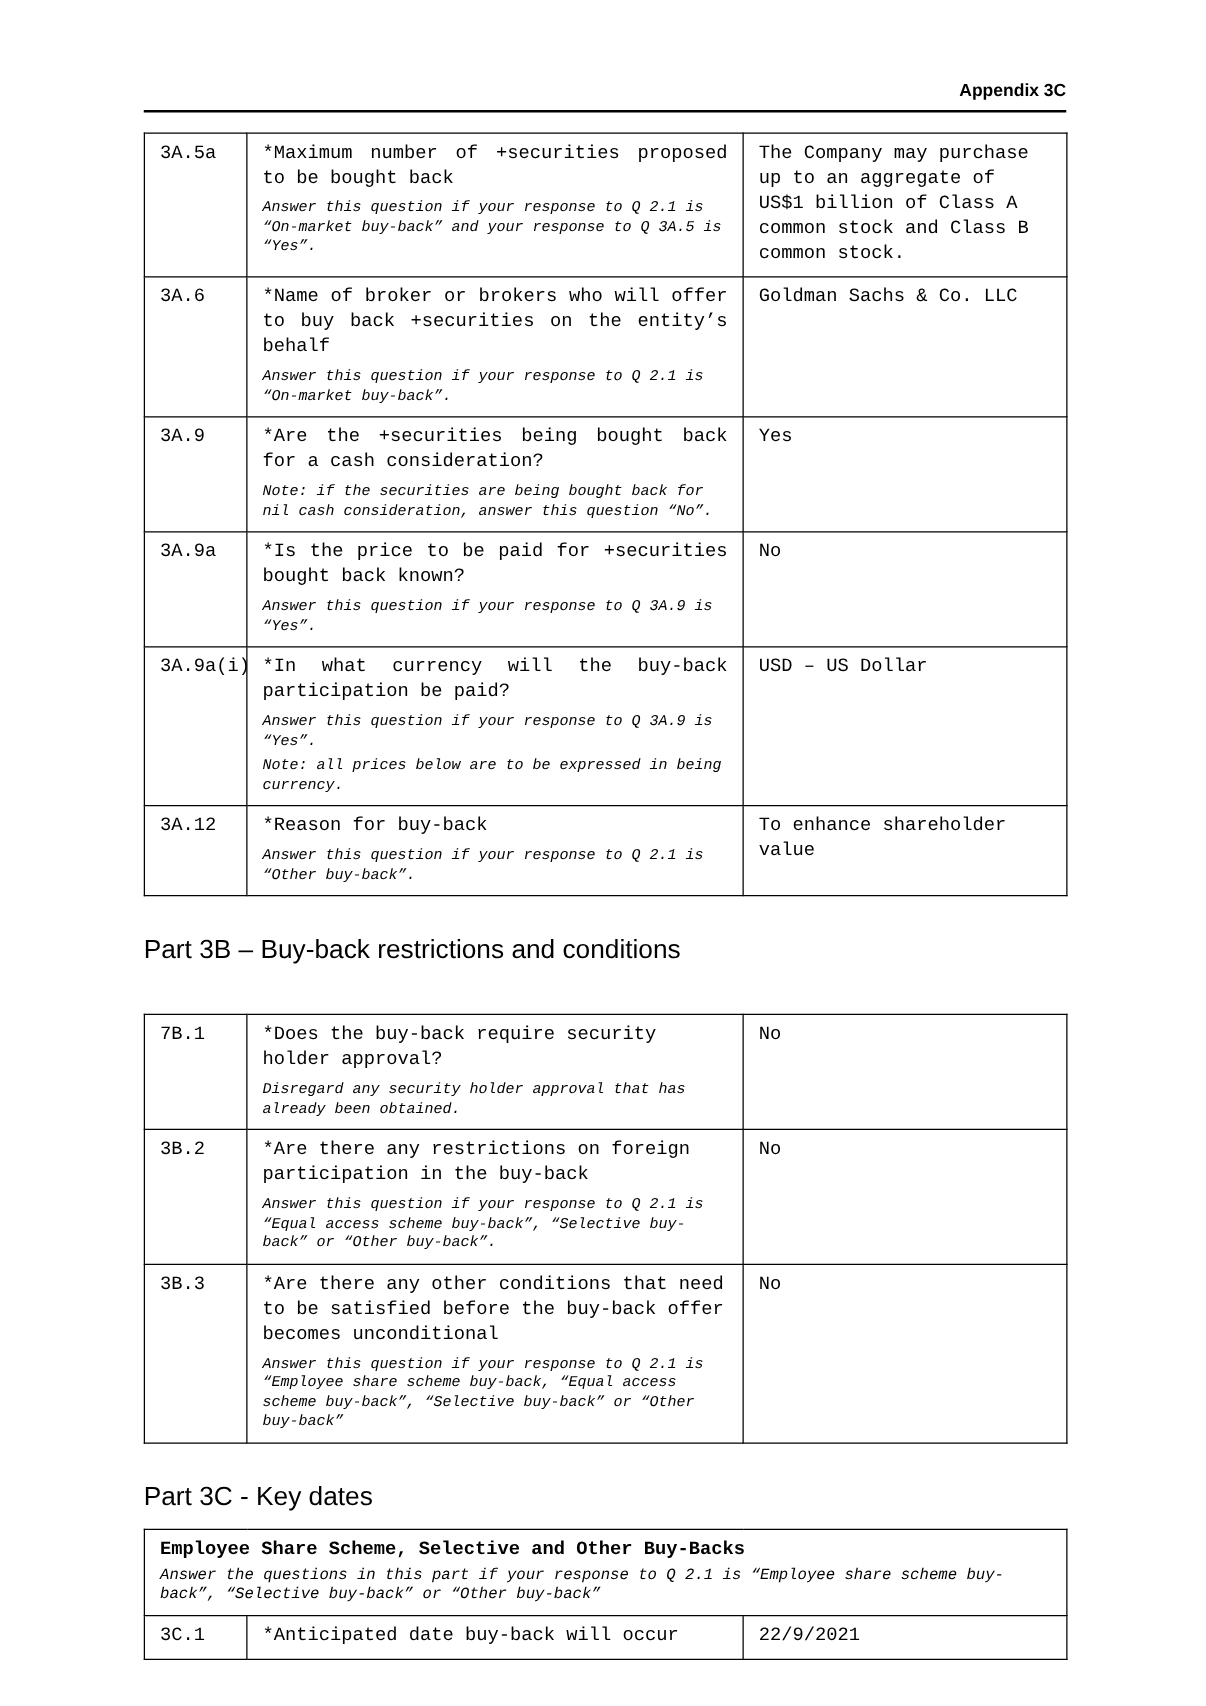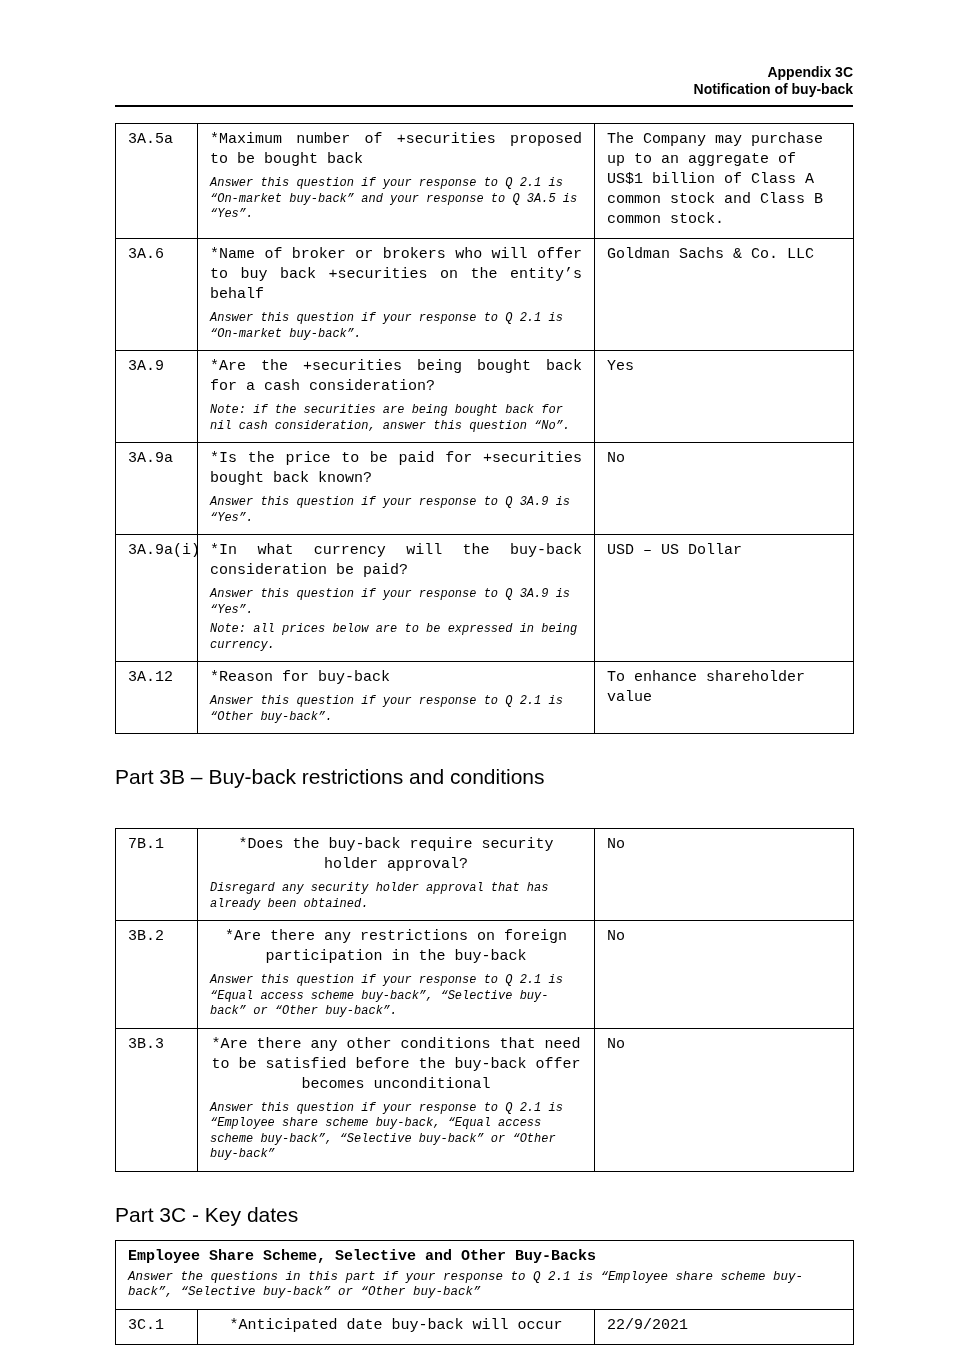--- a/index.html
+++ b/index.html
@@ -47,21 +47,20 @@
     padding: 6px 12px 8px 12px;
   }
   .col-id  { width: 82px; }
   .col-q   { width: 397px; }
   .col-a   { width: 259px; }
 
   .c-id { font-size: 15px; line-height: 20px; }
   .q-text {
     font-size: 15px;
     line-height: 20px;
-    text-align: center;
   }
   .t3a .q-text { text-align: justify; }
   .q-note {
     font-size: 12px;
     line-height: 15.5px;
     font-style: italic;
     margin-top: 6px;
   }
   .q-note + .q-note { margin-top: 4px; }
   .c-a { font-size: 15px; line-height: 20px; }
@@ -109,21 +108,20 @@
   }
   .footer-date { font-style: italic; }
 </style>
 </head>
 <body>
 
 <div class="page">
 
   <div class="doc-header">
     <div>Appendix 3C</div>
-    <div>Notification of buy-back</div>
   </div>
   <hr class="header-rule">
 
   <table class="qa tbl-3a t3a">
     <colgroup>
         <col class="col-id">
         <col class="col-q">
         <col class="col-a">
       </colgroup>
     <tbody>
@@ -155,21 +153,21 @@
         <td class="c-id">3A.9a</td>
         <td>
           <div class="q-text">*Is the price to be paid for +securities bought back known?</div>
           <div class="q-note">Answer this question if your response to Q 3A.9 is “Yes”.</div>
         </td>
         <td class="c-a">No</td>
       </tr>
       <tr>
         <td class="c-id">3A.9a(i)</td>
         <td>
-          <div class="q-text">*In what currency will the buy-back consideration be paid?</div>
+          <div class="q-text">*In what currency will the buy-back participation be paid?</div>
           <div class="q-note">Answer this question if your response to Q 3A.9 is “Yes”.</div>
           <div class="q-note">Note: all prices below are to be expressed in being currency.</div>
         </td>
         <td class="c-a">USD – US Dollar</td>
       </tr>
       <tr>
         <td class="c-id">3A.12</td>
         <td>
           <div class="q-text">*Reason for buy-back</div>
           <div class="q-note">Answer this question if your response to Q 2.1 is “Other buy-back”.</div>

